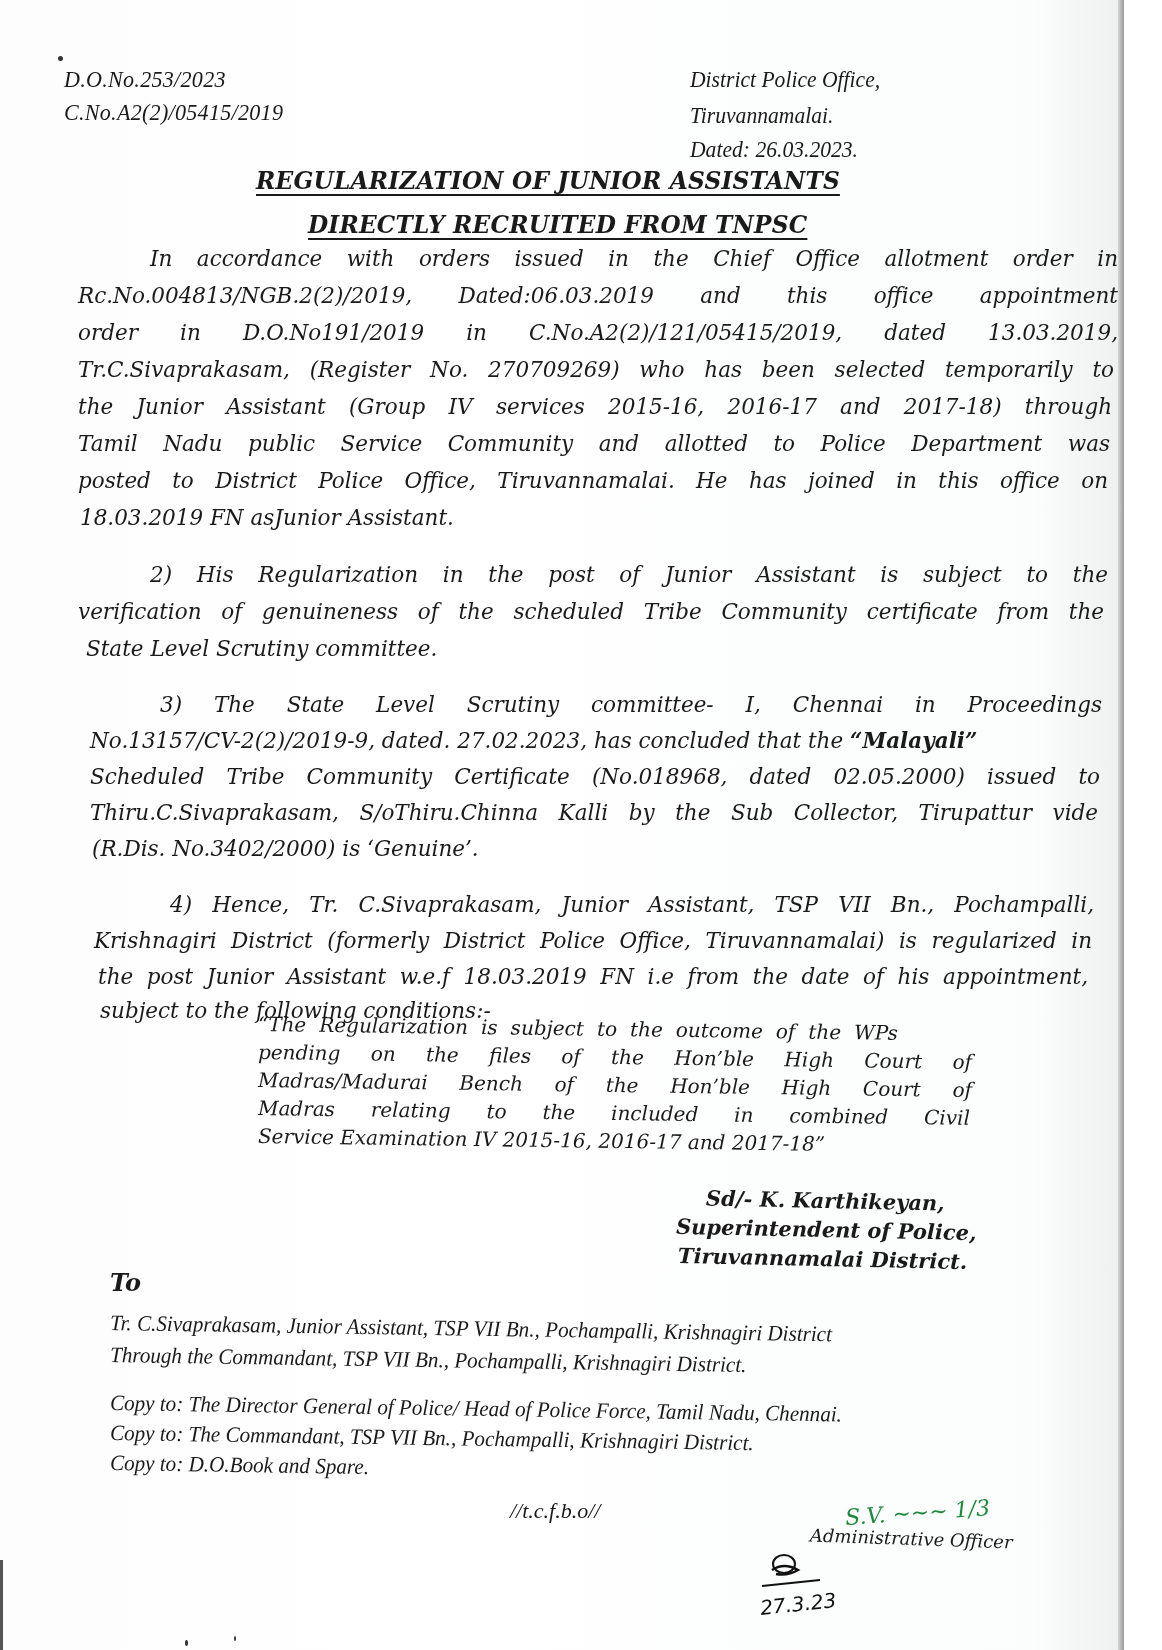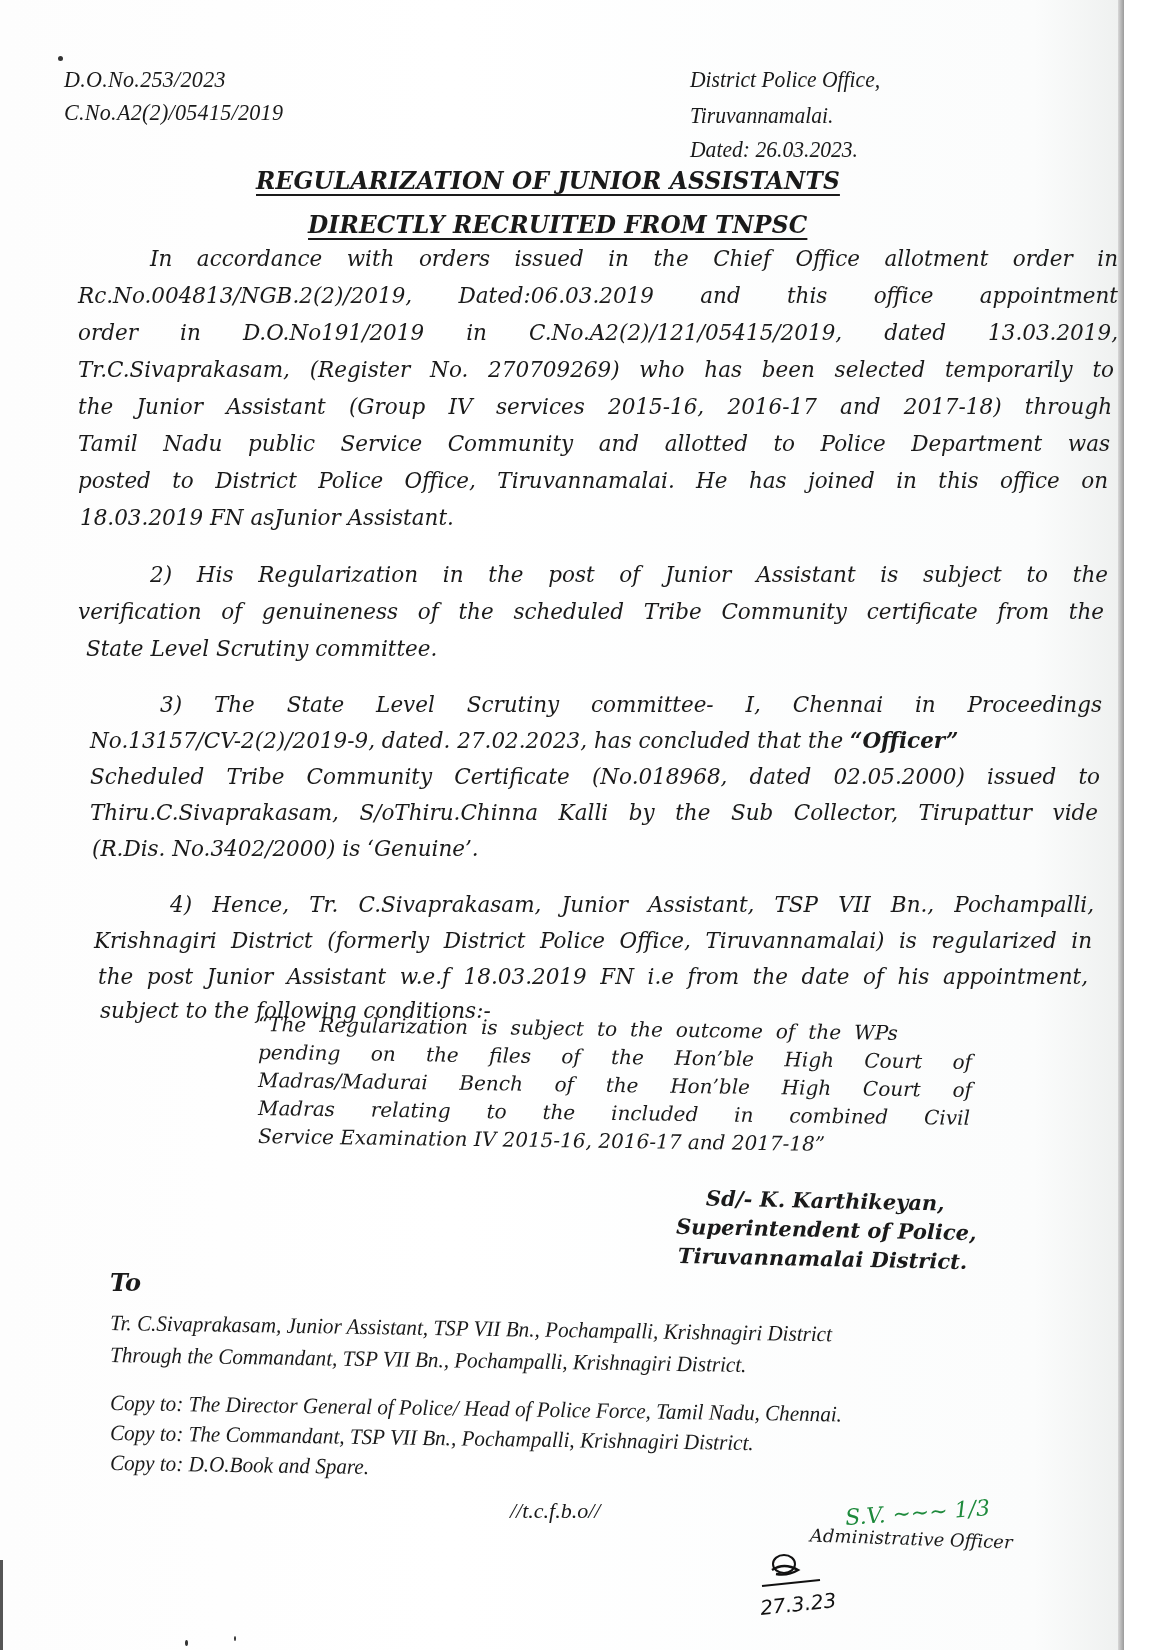--- a/index.html
+++ b/index.html
@@ -77,21 +77,21 @@
 
   <div>
     <div class="line" style="left:150px; width:958px; top:562px;">2) His Regularization in the post of Junior Assistant is subject to the</div>
     <div class="line" style="left:78px; width:1026px; top:599px;">verification of genuineness of the scheduled Tribe Community certificate from the</div>
     <div class="line" style="left:86px; top:636px; text-align-last:left;">State Level Scrutiny committee.</div>
   </div>
 
   <div>
     <div class="line" style="left:160px; width:942px; top:692px;">3) The State Level Scrutiny committee- I, Chennai in Proceedings</div>
     <div class="abs" style="left:90px; top:728px; font-style:italic; font-size:21.5px; font-family:'DejaVu Serif',serif;">
-      <span>No.13157/CV-2(2)/2019-9, dated. 27.02.2023, has concluded that the </span><span class="bold">“Officer”</span>
+      <span>No.13157/CV-2(2)/2019-9, dated. 27.02.2023, has concluded that the </span><span class="bold">“Malayali”</span>
     </div>
     <div class="line" style="left:90px; width:1010px; top:764px;">Scheduled Tribe Community Certificate (No.018968, dated 02.05.2000) issued to</div>
     <div class="line" style="left:90px; width:1008px; top:800px;">Thiru.C.Sivaprakasam, S/oThiru.Chinna Kalli by the Sub Collector, Tirupattur vide</div>
     <div class="line" style="left:92px; top:836px; text-align-last:left;">(R.Dis. No.3402/2000) is ‘Genuine’.</div>
   </div>
 
   <div>
     <div class="line" style="left:170px; width:924px; top:892px;">4) Hence, Tr. C.Sivaprakasam, Junior Assistant, TSP VII Bn., Pochampalli,</div>
     <div class="line" style="left:94px; width:998px; top:928px;font-style:italic;">Krishnagiri District (formerly District Police Office, Tiruvannamalai) is regularized in</div>
     <div class="line" style="left:98px; width:990px; top:964px;">the post Junior Assistant  w.e.f 18.03.2019 FN i.e from the date of his appointment,</div>

